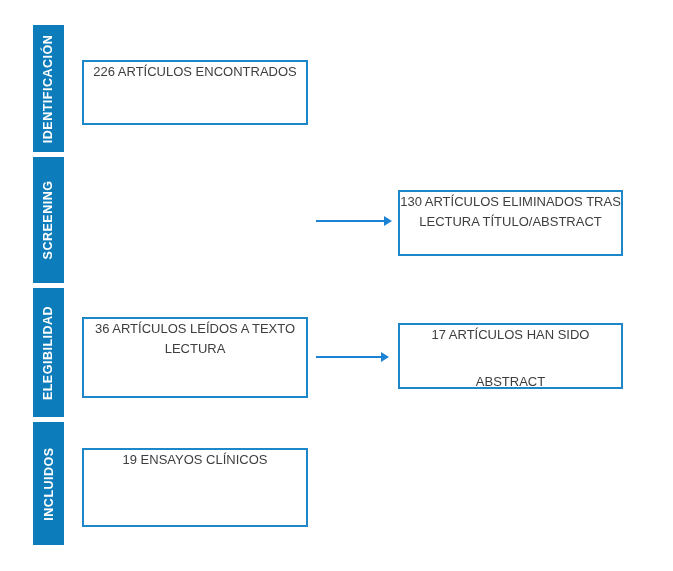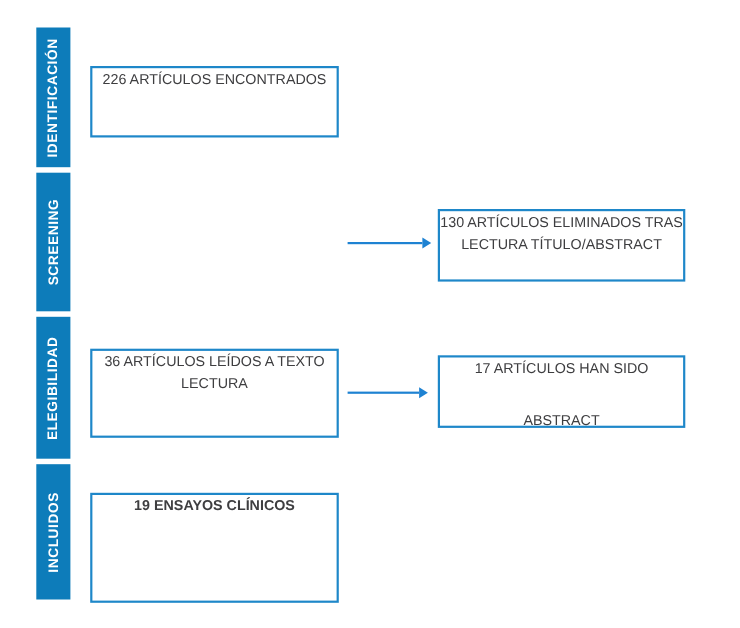--- a/index.html
+++ b/index.html
@@ -99,21 +99,21 @@
   <div class="flow-box" style="left:82px; top:317px; width:226px; height:81px;">
     <div class="box-line">36 ARTÍCULOS LEÍDOS A TEXTO</div>
     <div class="box-line">LECTURA</div>
   </div>
 
   <div class="flow-box" style="left:398px; top:323px; width:225px; height:66px;gap:27px;">
     <div class="box-line">17 ARTÍCULOS HAN SIDO</div>
     <div class="box-line">ABSTRACT</div>
   </div>
 
-  <div class="flow-box" style="left:82px; top:448px; width:226px; height:100px;font-weight:bold;">
+  <div class="flow-box" style="left:82px; top:448px; width:226px; height:79px;">
     <div class="box-line">19 ENSAYOS CLÍNICOS</div>
   </div>
 
   <div class="arrow" style="left:316px; top:215px; width:76px;">
     <div class="arrow-line"></div>
     <div class="arrow-head"></div>
   </div>
 
   <div class="arrow" style="left:316px; top:351px; width:73px;">
     <div class="arrow-line"></div>

